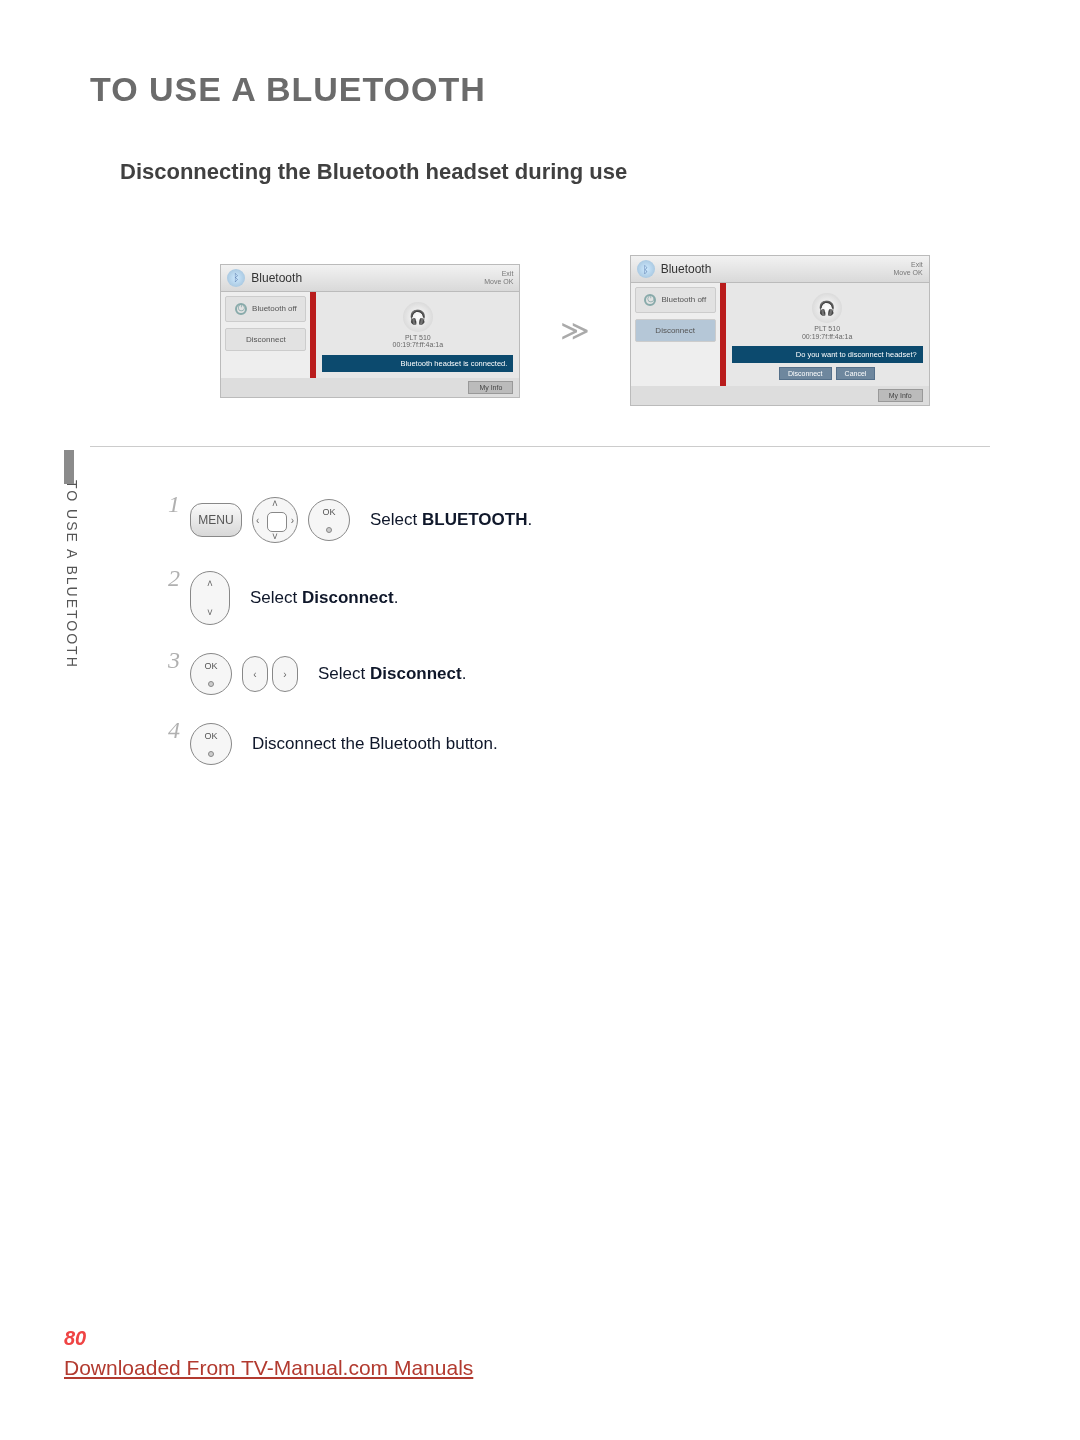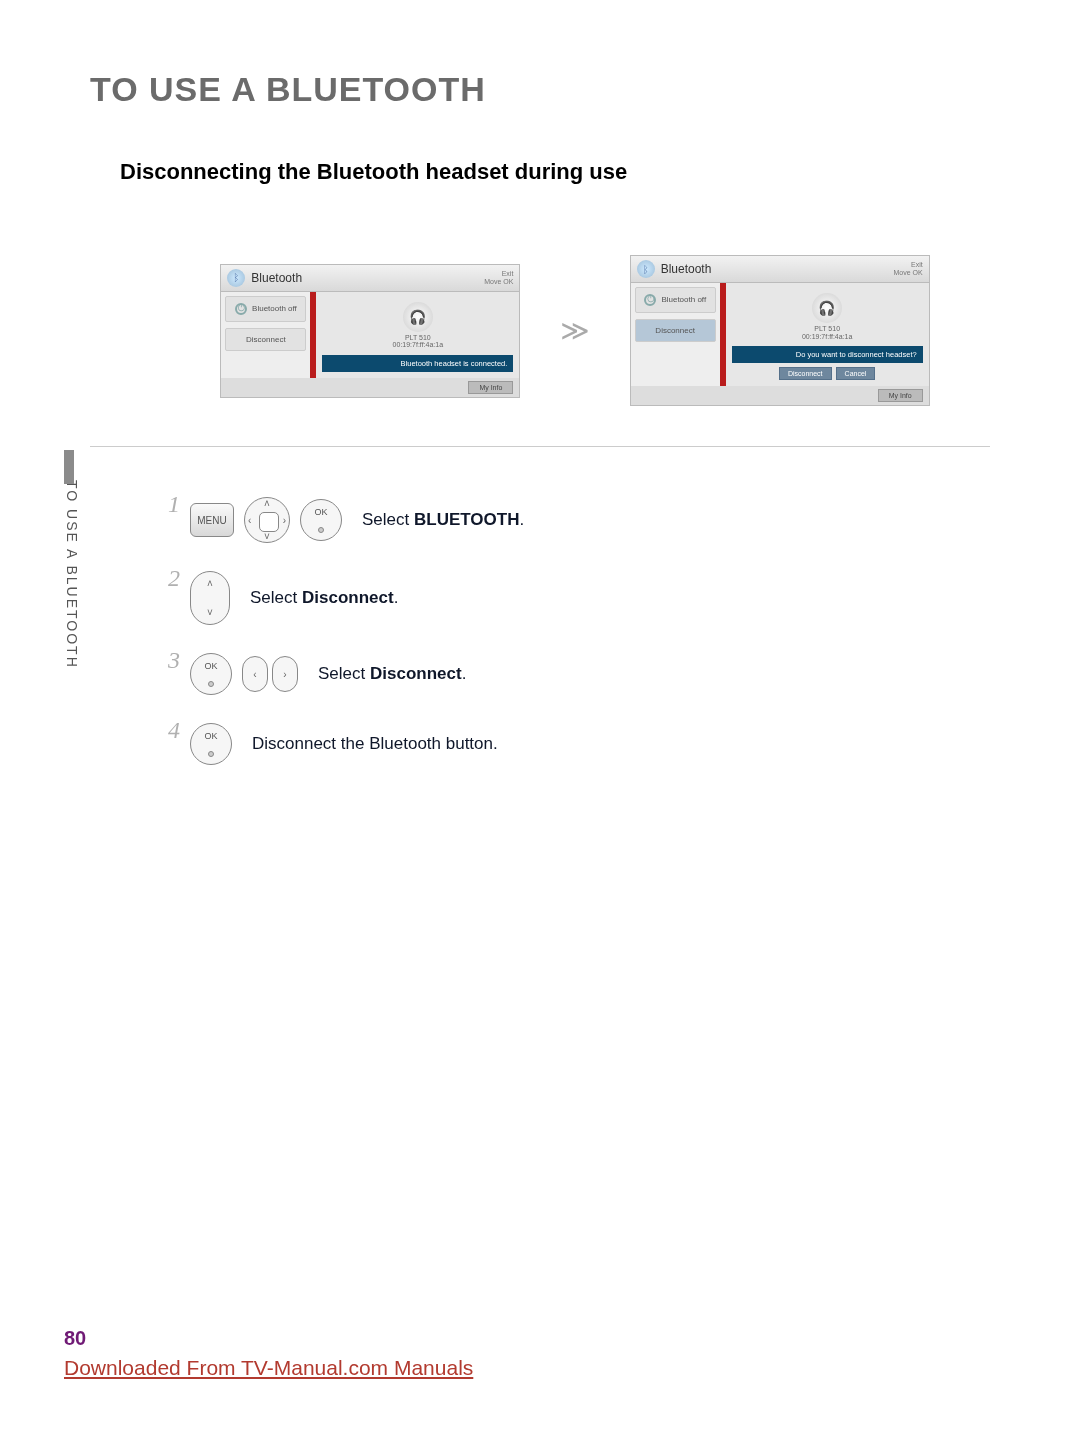--- a/index.html
+++ b/index.html
@@ -19,21 +19,21 @@
   .main-title {
     font-size: 34px;
     font-weight: bold;
     color: #6b6b6b;
     letter-spacing: 1px;
     margin-bottom: 50px;
   }
   .sub-title {
     font-size: 22px;
     font-weight: bold;
-    color: #000000;
+    color: #404040;
     margin-left: 30px;
     margin-bottom: 70px;
   }
   
   .shots-row {
     display: flex;
     align-items: center;
     justify-content: center;
     gap: 40px;
     margin-left: 70px;
@@ -155,21 +155,21 @@
     align-self:flex-start;
     margin-top:-6px;
   }
   .rc-btn {
     border:1.5px solid #888;
     border-radius:22px;
     background:#f6f6f6;
     display:flex;align-items:center;justify-content:center;
     font-size:9px;color:#555;
   }
-  .rc-menu { width:44px;height:34px; border-radius:6px; font-size:10px; flex-direction:column; background:linear-gradient(#fafafa,#d8d8d8);}
+  .rc-menu { width:52px;height:34px; border-radius:12px; font-size:12px; flex-direction:column; background:linear-gradient(#fafafa,#d8d8d8);}
   .rc-dpad {
     width:46px;height:46px;border-radius:50%;
     position:relative;background:#f6f6f6;border:1.5px solid #888;
   }
   .rc-dpad::before{
     content:"";position:absolute;left:14px;top:14px;width:18px;height:18px;
     border:1.5px solid #888;border-radius:5px;background:#fff;
   }
   .rc-dpad .caret{position:absolute;font-size:10px;color:#666;}
   .rc-dpad .cu{left:19px;top:0;} .rc-dpad .cd{left:19px;bottom:0;}
@@ -192,21 +192,21 @@
   .notes {
     position:absolute;
     left: 400px;
     bottom: 170px;
     font-size:16px;
     color:#333;
   }
   .notes p{margin-bottom:6px;}
   .page-num {
     position:absolute;left:64px;bottom:90px;
-    font-size:20px;font-weight:bold;color:#701a75;
+    font-size:20px;font-weight:bold;color:#ef4444;font-style:italic;
   }
   .dl-line {
     position:absolute;left:64px;bottom:60px;
     font-size:21px;color:#b23a2f;text-decoration:underline;
   }
 </style>
 </head>
 <body>
 
 <div class="page">

